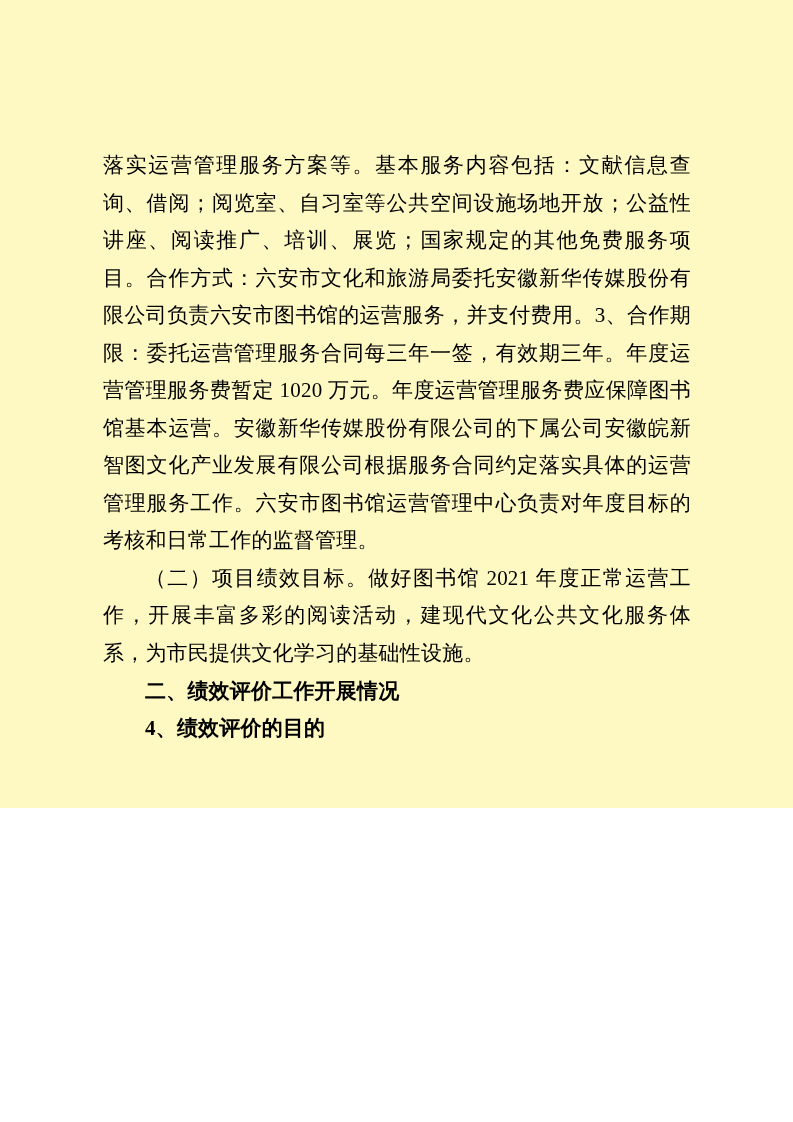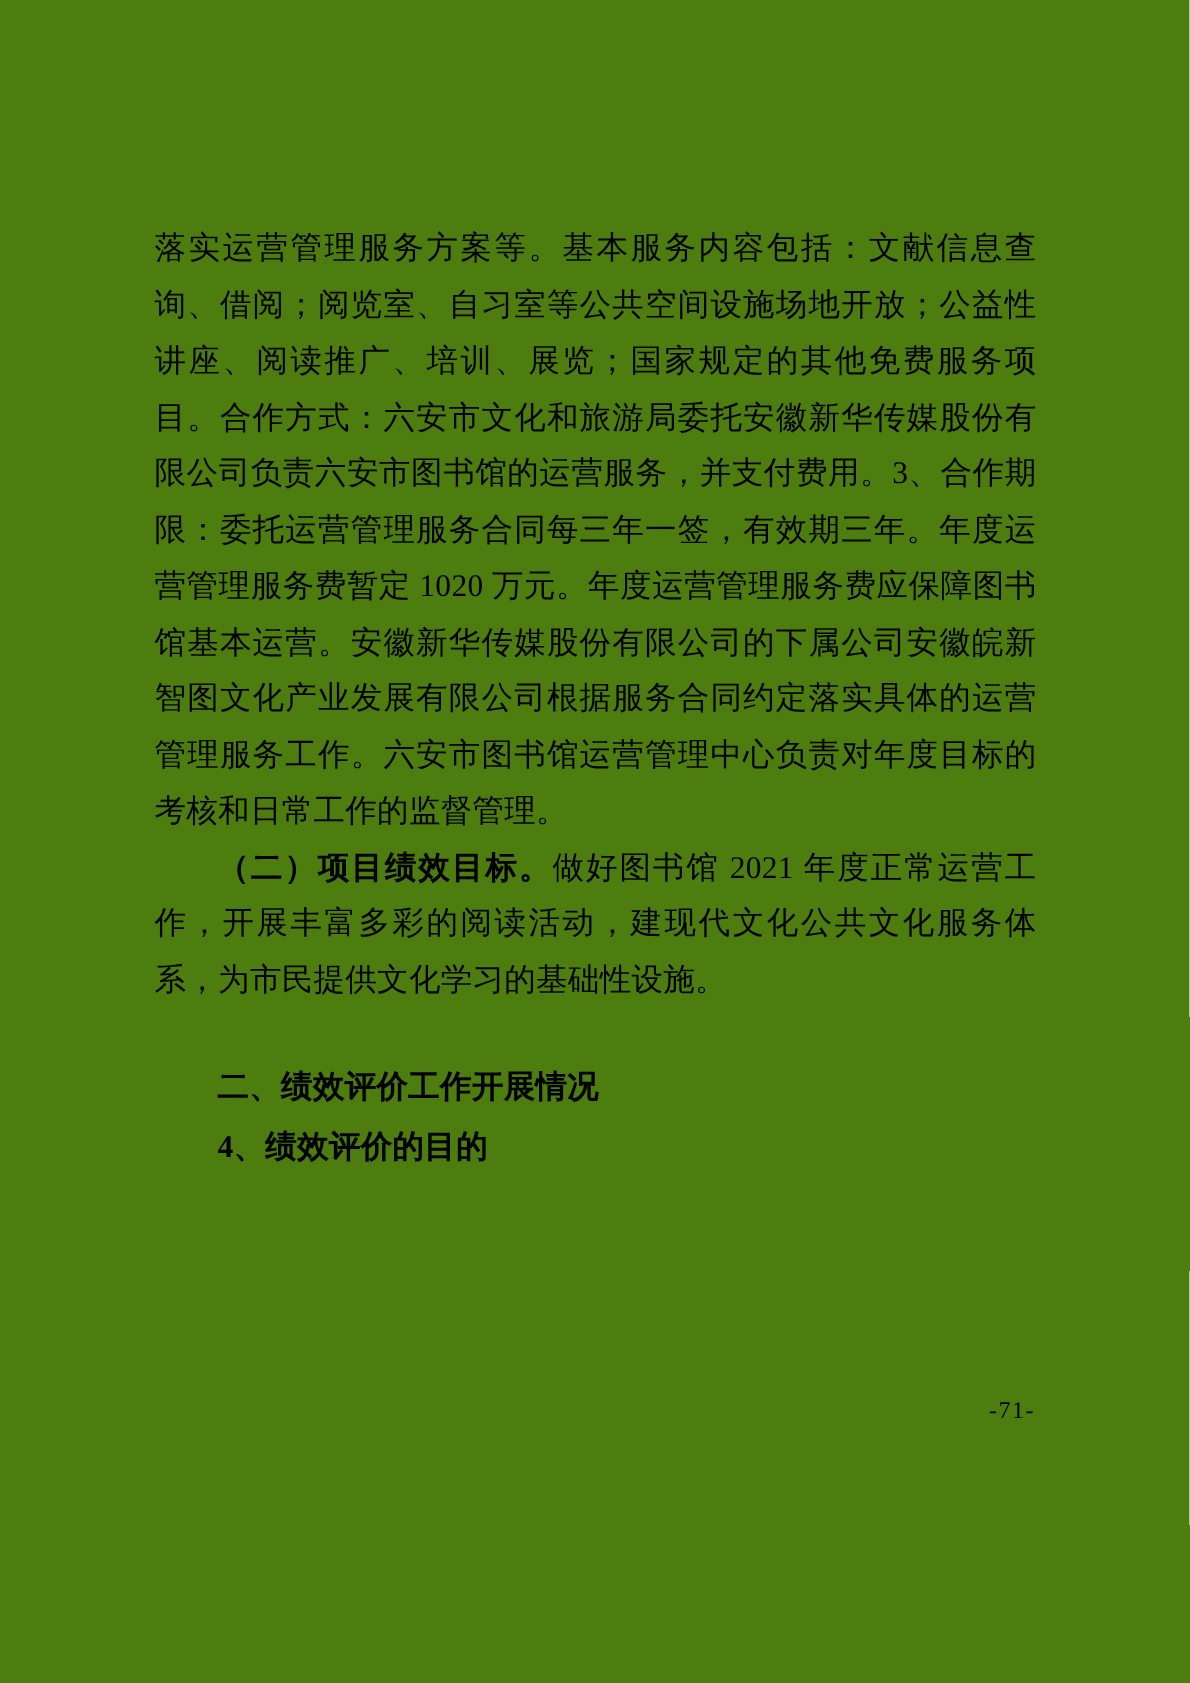--- a/index.html
+++ b/index.html
@@ -8,49 +8,48 @@
     width: 793px;
     height: 1122px;
     position: relative;
     font-family: "Liberation Serif", "DejaVu Serif", serif;
     color: #000000;
   }
   .page {
     position: absolute;
     left: 0; top: 0;
     width: 793px;
-    height: 1122px;
-    background: #4d7c0f;
+    height: 808px;
+    background: #fef9c3;
     overflow: hidden;
   }
   .content {
     position: absolute;
     left: 103px;
     top: 147px;
     width: 588px;
     font-size: 21px;
     line-height: 37.5px;
     text-align: justify;
     text-justify: inter-character;
     letter-spacing: 0.2px;
   }
   .para {
     text-indent: 2em;
   }
   .para.no-indent {
     text-indent: 0;
   }
   .bold-lead {
-    font-weight: bold;
+    font-weight: normal;
   }
   .heading-hei {
-    font-family: Liberation Mono, monospace;
+    font-family: Liberation Sans, sans-serif;
     font-weight: bold;
     text-indent: 2em;
-    margin-top: 36px;
   }
   .heading-song-bold {
     font-weight: bold;
     text-indent: 2em;
   }
   .page-number {
     position: absolute;
     top: 929px;
     right: 103px;
     font-size: 16px;

